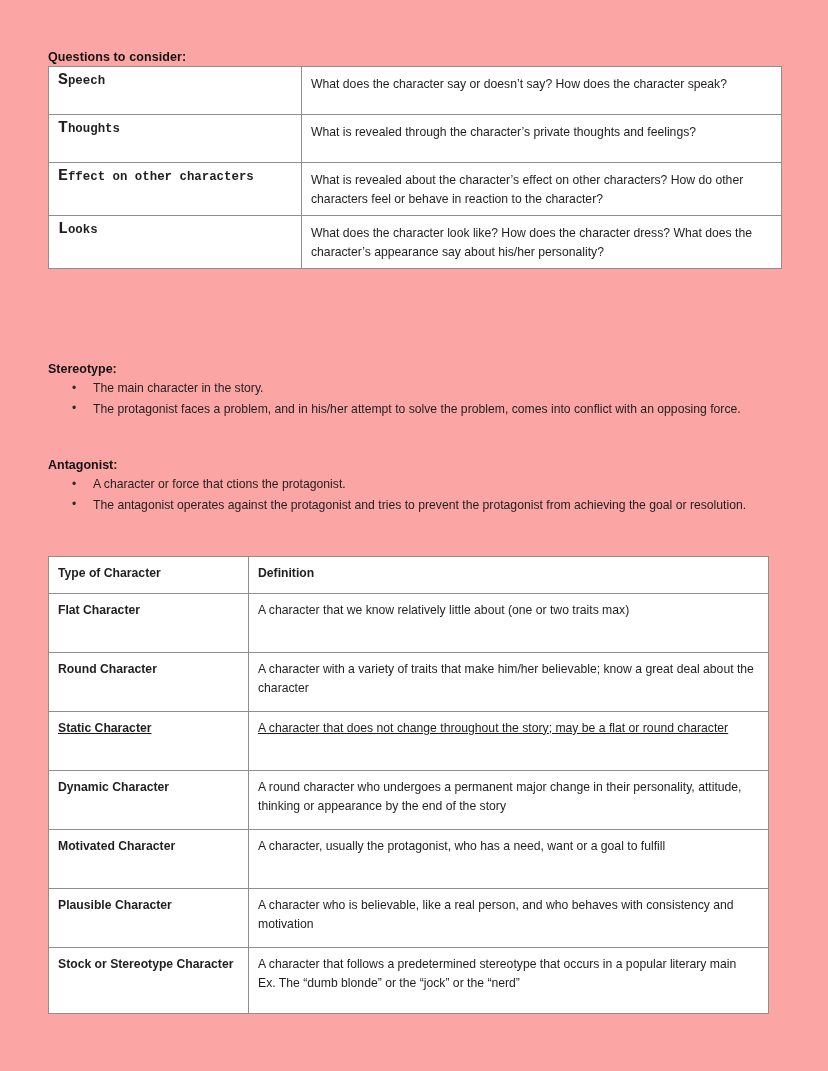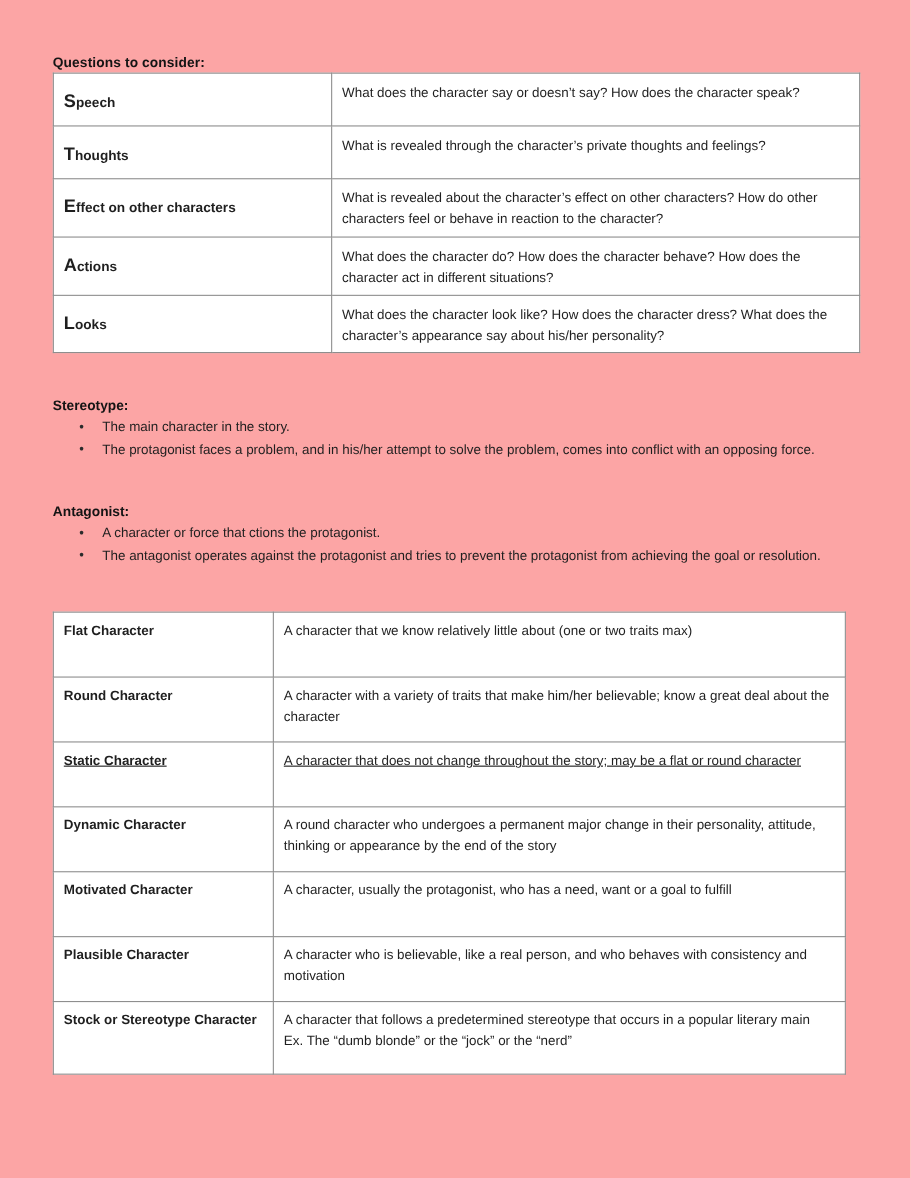--- a/index.html
+++ b/index.html
@@ -52,21 +52,22 @@
   
   #steal-table {
     left: 48px;
     top: 66px;
     width: 734px;
   }
   #steal-table td.steal-term {
     width: 235px;
     font-weight: bold;
     font-size: 12.6px;
-    padding-top: 17px;
+    padding-top: 5px;
+    font-family: Liberation Mono, monospace;
   }
   #steal-table td.steal-q {
     padding-top: 8px;
     padding-right: 14px;
     font-weight: normal;
   }
   .cap {
     font-size: 16.5px;
     font-weight: bold;
     line-height: 0;
@@ -148,24 +149,20 @@
       </tr>
       <tr style="height:48px;">
         <td class="steal-term"><span class="cap">T</span><span class="steal-rest">houghts</span></td>
         <td class="steal-q">What is revealed through the character’s private thoughts and feelings?</td>
       </tr>
       <tr style="height:50px;">
         <td class="steal-term"><span class="cap">E</span><span class="steal-rest">ffect on other characters</span></td>
         <td class="steal-q">What is revealed about the character’s effect on other characters? How do other characters feel or behave in reaction to the character?</td>
       </tr>
       <tr style="height:50px;">
-        <td class="steal-term"><span class="cap">A</span><span class="steal-rest">ctions</span></td>
-        <td class="steal-q">What does the character do? How does the character behave? How does the character act in different situations?</td>
-      </tr>
-      <tr style="height:50px;">
         <td class="steal-term"><span class="cap">L</span><span class="steal-rest">ooks</span></td>
         <td class="steal-q">What does the character look like? How does the character dress? What does the character’s appearance say about his/her personality?</td>
       </tr>
     </tbody>
   </table>
 
   <div class="bullet-block" style="top:362px;">
     <div class="blk-title">Stereotype:</div>
     <ul class="bullet-list">
       <li><span class="bullet-dot">•</span><span>The main character in the story.</span></li>
@@ -176,20 +173,24 @@
   <div class="bullet-block" style="top:458px;">
     <div class="blk-title">Antagonist:</div>
     <ul class="bullet-list">
       <li><span class="bullet-dot">•</span><span>A character or force that ctions the protagonist.</span></li>
       <li><span class="bullet-dot">•</span><span>The antagonist operates against the protagonist and tries to prevent the protagonist from achieving the goal or resolution.</span></li>
     </ul>
   </div>
 
   <table id="types-table" class="doc-table">
     <tbody>
+      <tr class="header-row" style="height:31px;">
+        <td class="type-name">Type of Character</td>
+        <td class="type-def" style="font-weight:bold;">Definition</td>
+      </tr>
       <tr style="height:59px;">
         <td class="type-name">Flat Character</td>
         <td class="type-def">
             <span class="def-line">A character that we know relatively little about (one or two traits max)</span>
           </td>
       </tr>
       <tr style="height:59px;">
         <td class="type-name">Round Character</td>
         <td class="type-def">
             <span class="def-line">A character with a variety of traits that make him/her believable; know a great deal about the character</span>

